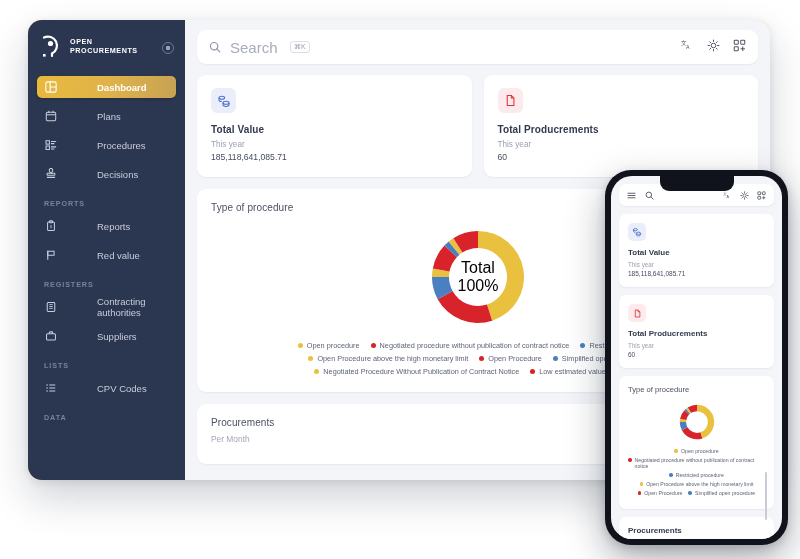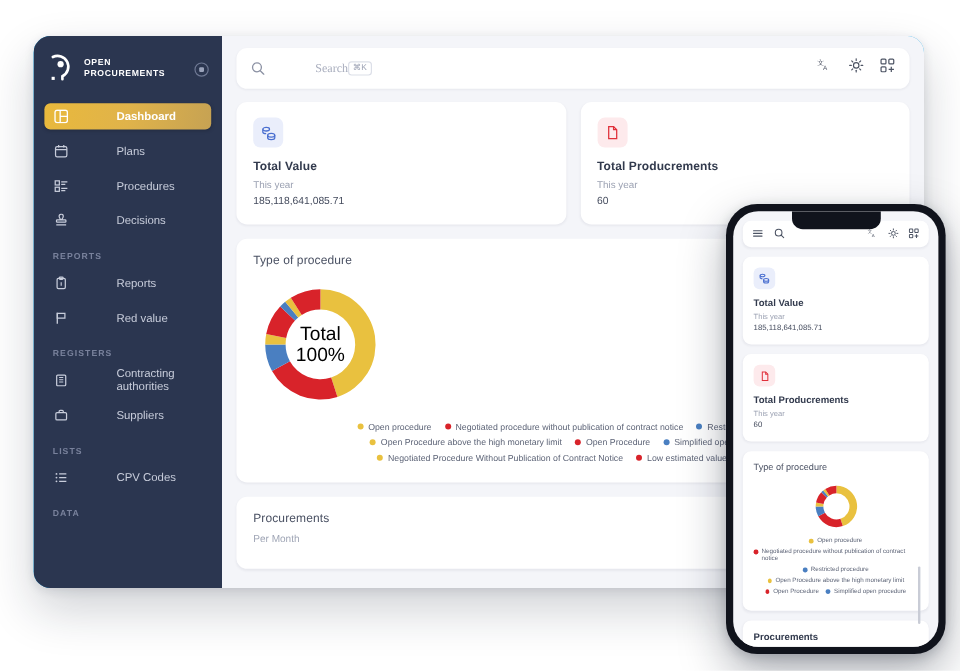--- a/index.html
+++ b/index.html
@@ -8,23 +8,23 @@
     background: #ffffff;
     font-family: "Liberation Sans", sans-serif;
     overflow: hidden;
   }
 
   .stage { position: relative; width: 800px; height: 559px; background:#fff; }
 
   
   .app-window {
     position: absolute;
-    left: 28px; top: 30px;
+    left: 28px; top: 20px;
     width: 742px; height: 460px;
-    background: #0ea5e9;
+    background: #fde047;
     border-radius: 14px;
     overflow: hidden;
     box-shadow: 0 18px 40px rgba(20,28,50,0.20), 0 2px 8px rgba(20,28,50,0.10);
   }
 
   
   .sidebar {
     position: absolute; left:0; top:0;
     width: 157px; height: 100%;
     background: #2b3650;
@@ -97,25 +97,24 @@
     border-radius: 9px;
     height: 34px;
     display: flex; align-items: center;
     padding: 0 12px;
     box-shadow: 0 1px 2px rgba(30,40,70,0.06);
   }
   .topbar .search-wrap { display:flex; align-items:center; flex:1; }
   .search-icon { margin-right: 9px; display:flex; }
   .search-input {
     border: none; outline: none;
-    font-family: Liberation Serif, serif;
-    font-size: 10px; color: #6b7386;
+    font-family: Liberation Sans, sans-serif;
+    font-size: 15px; color: #6b7386;
     background: transparent;
     width: 60px;
-    text-align: right;
   }
   .search-input::placeholder { color:#a8adbd; }
   .kbd {
     display:inline-block;
     border: 1px solid #dcdfe8;
     border-radius: 3px;
     font-size: 7px;
     color: #9aa0b2;
     padding: 1px 3px 1.5px 3px;
     line-height: 1;
@@ -143,21 +142,21 @@
   .card-value { font-size: 8.6px; color:#454c5e; margin-top: 3px; }
 
   .panel {
     background:#fff; border-radius: 9px;
     box-shadow: 0 1px 2px rgba(30,40,70,0.06);
     margin-top: 12px;
     padding: 13px 14px 10px 14px;
   }
   .panel-title { font-size: 10px; color:#4a5163; letter-spacing:0.1px; }
 
-  .donut-area { display:flex; padding: 8px 0 4px 0; }
+  .donut-area { display:flex; justify-content:center; padding: 8px 0 4px 0; }
   .donut-center { text-anchor: middle; }
 
   .legend { padding: 4px 0 2px 0; }
   .legend-row { display:flex; justify-content:center; flex-wrap:nowrap; gap: 11px; margin-bottom: 4px; white-space:nowrap; }
   .lg { display:flex; align-items:center; font-size: 7.3px; color:#5d6477; }
   .dot { width:5px; height:5px; border-radius:50%; margin-right:4px; flex:none; }
 
   .panel-bottom { margin-top: 12px; padding: 13px 14px 20px 14px; }
   .panel-sub { font-size: 8.4px; color:#a0a6b6; margin-top: 6px; }
 

